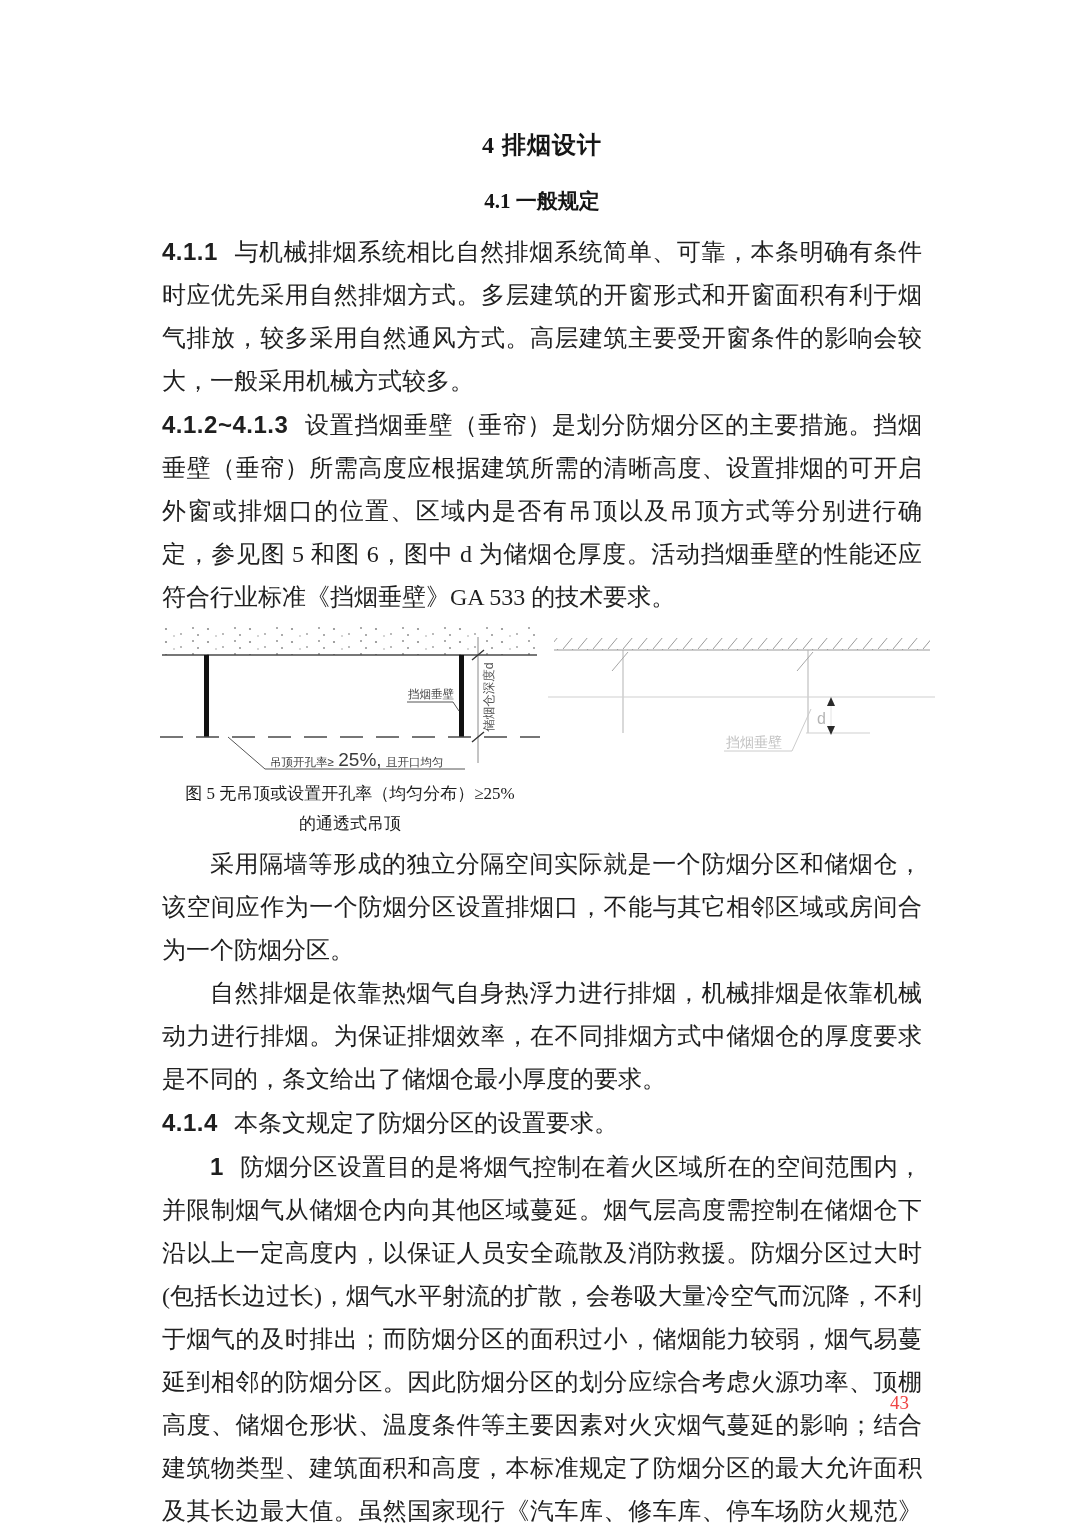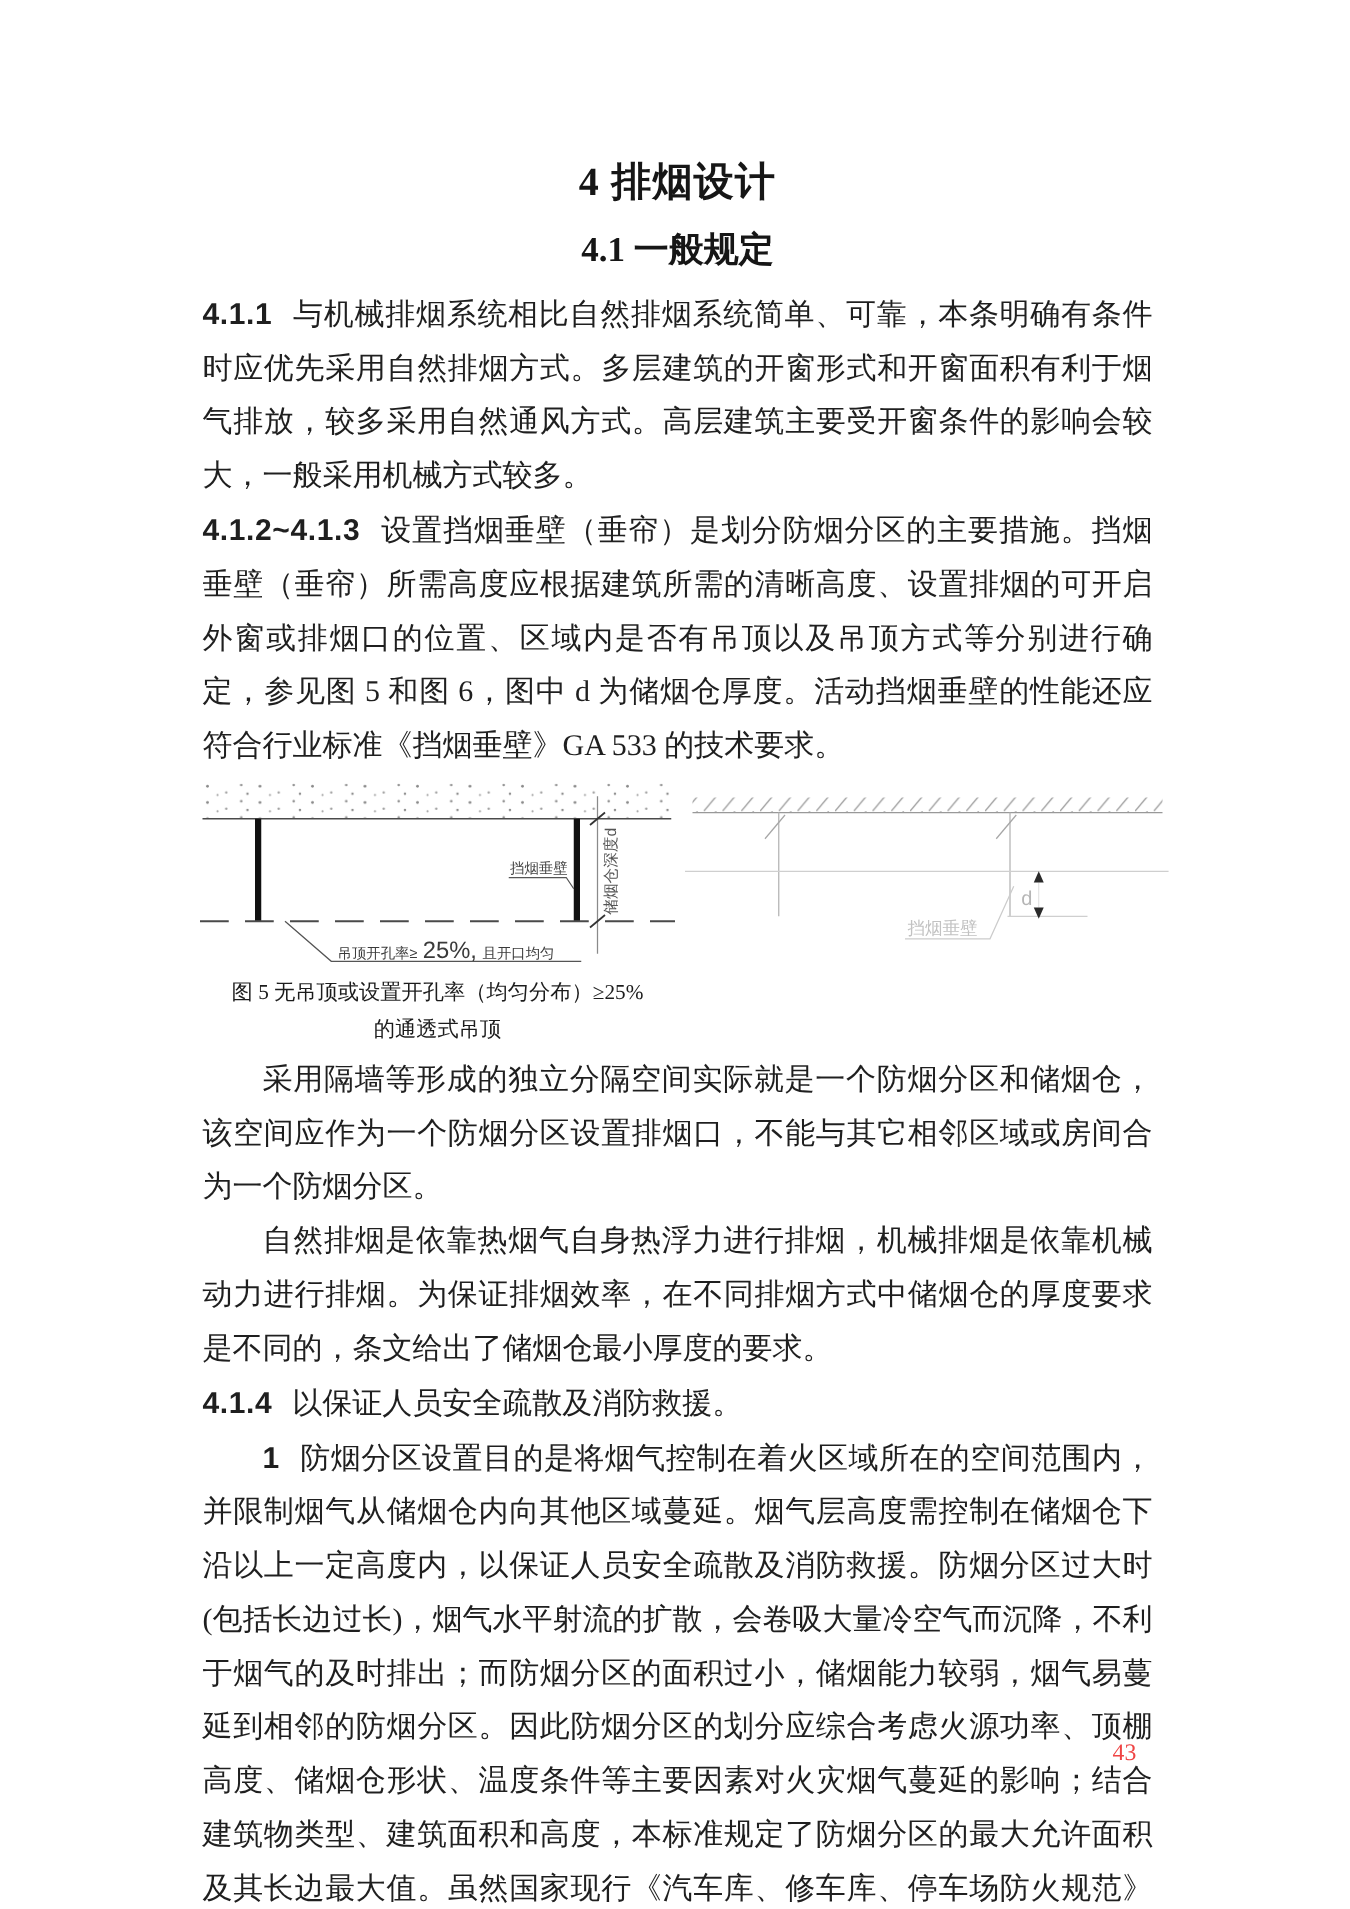--- a/index.html
+++ b/index.html
@@ -12,30 +12,30 @@
     box-sizing: border-box;
     padding: 0 158px 0 162px;
     font-family: "Liberation Serif", "DejaVu Serif", serif;
     color: #1f1f1f;
     overflow: hidden;
   }
   .doc-title {
     margin: 0;
     padding-top: 122px;
     text-align: center;
-    font-size: 32px;
+    font-size: 24px;
     line-height: 46px;
     font-weight: 700;
     letter-spacing: 1px;
     color: #161616;
   }
   .section-title {
     margin: 16px 0 0 0;
     text-align: center;
-    font-size: 28px;
+    font-size: 21px;
     line-height: 34px;
     font-weight: 700;
     color: #161616;
   }
   .body-text { margin-top: 12px; }
   .para {
     margin: 0;
     font-size: 24px;
     line-height: 43px;
     text-align: justify;
@@ -168,21 +168,21 @@
           </g>
         </svg>
       </div>
 
     </div>
 
     <p class="para indent"><span>采用隔墙等形成的独立分隔空间实际就是一个防烟分区和储烟仓，该空间应作为一个防烟分区设置排烟口，不能与其它相邻区域或房间合为一个防烟分区。</span></p>
 
     <p class="para indent"><span>自然排烟是依靠热烟气自身热浮力进行排烟，机械排烟是依靠机械动力进行排烟。为保证排烟效率，在不同排烟方式中储烟仓的厚度要求是不同的，条文给出了储烟仓最小厚度的要求。</span></p>
 
-    <p class="para"><span class="pnum">4.1.4</span><span>以保证人员安全疏散及消防救援。</span></p>
+    <p class="para"><span class="pnum">4.1.4</span><span>本条文规定了防烟分区的设置要求。</span></p>
 
     <p class="para indent"><span class="pnum">1</span><span>防烟分区设置目的是将烟气控制在着火区域所在的空间范围内，并限制烟气从储烟仓内向其他区域蔓延。烟气层高度需控制在储烟仓下沿以上一定高度内，以保证人员安全疏散及消防救援。防烟分区过大时(包括长边过长)，烟气水平射流的扩散，会卷吸大量冷空气而沉降，不利于烟气的及时排出；而防烟分区的面积过小，储烟能力较弱，烟气易蔓延到相邻的防烟分区。因此防烟分区的划分应综合考虑火源功率、顶棚高度、储烟仓形状、温度条件等主要因素对火灾烟气蔓延的影响；结合建筑物类型、建筑面积和高度，本标准规定了防烟分区的最大允许面积及其长边最大值。虽然国家现行《汽车库、修车库、停车场防火规范》GB50067 已规定最大防烟分区面积，但也需要控制防烟分区的长边长度，一般宜限制在 60m 左右。</span></p>
 
   </div>
 
   <div class="page-num">43</div>
 
 </div>
 
 </body></html>

